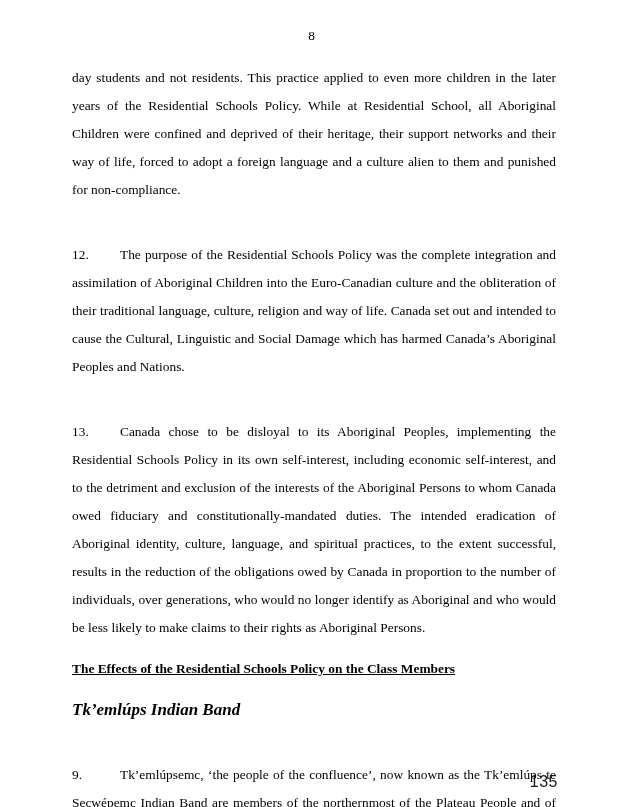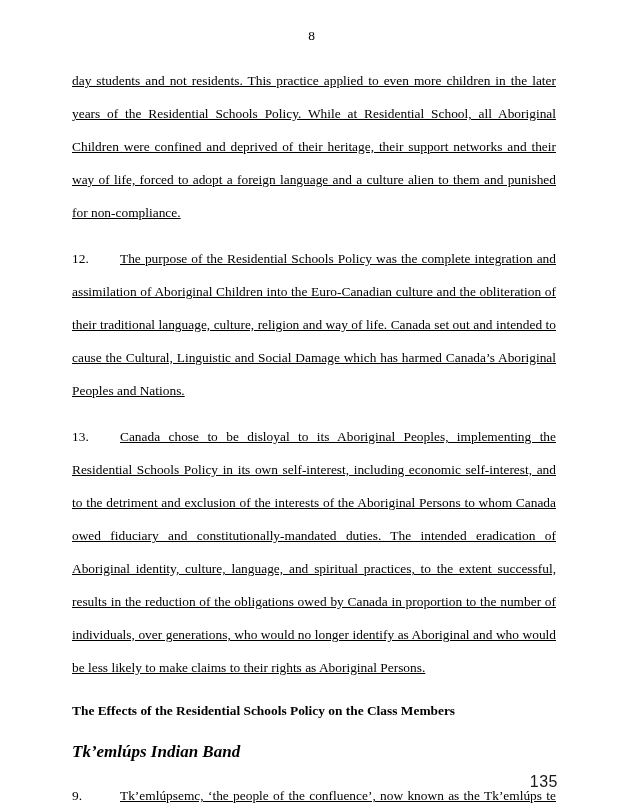--- a/index.html
+++ b/index.html
@@ -27,34 +27,35 @@
     line-height: 14px;
   }
   .content {
     position: absolute;
     left: 72px;
     top: 64px;
     width: 484px;
   }
   .body-para {
     margin: 0 0 13px 0;
-    line-height: 33px;
+    line-height: 28px;
     text-align: justify;
-    text-decoration: underline;
   }
   .para-num {
     display: inline-block;
     width: 48px;
+    margin-top: 24px;
   }
   .section-heading {
     margin: 0 0 13px 0;
     font-size: 13.4px;
     line-height: 28px;
     font-weight: bold;
     text-align: left;
+    text-decoration: underline;
   }
   .subsection-heading {
     margin: 0 0 13px 0;
     font-size: 17px;
     line-height: 28px;
     font-weight: bold;
     font-style: italic;
     text-align: left;
   }
   .footer-stamp {

